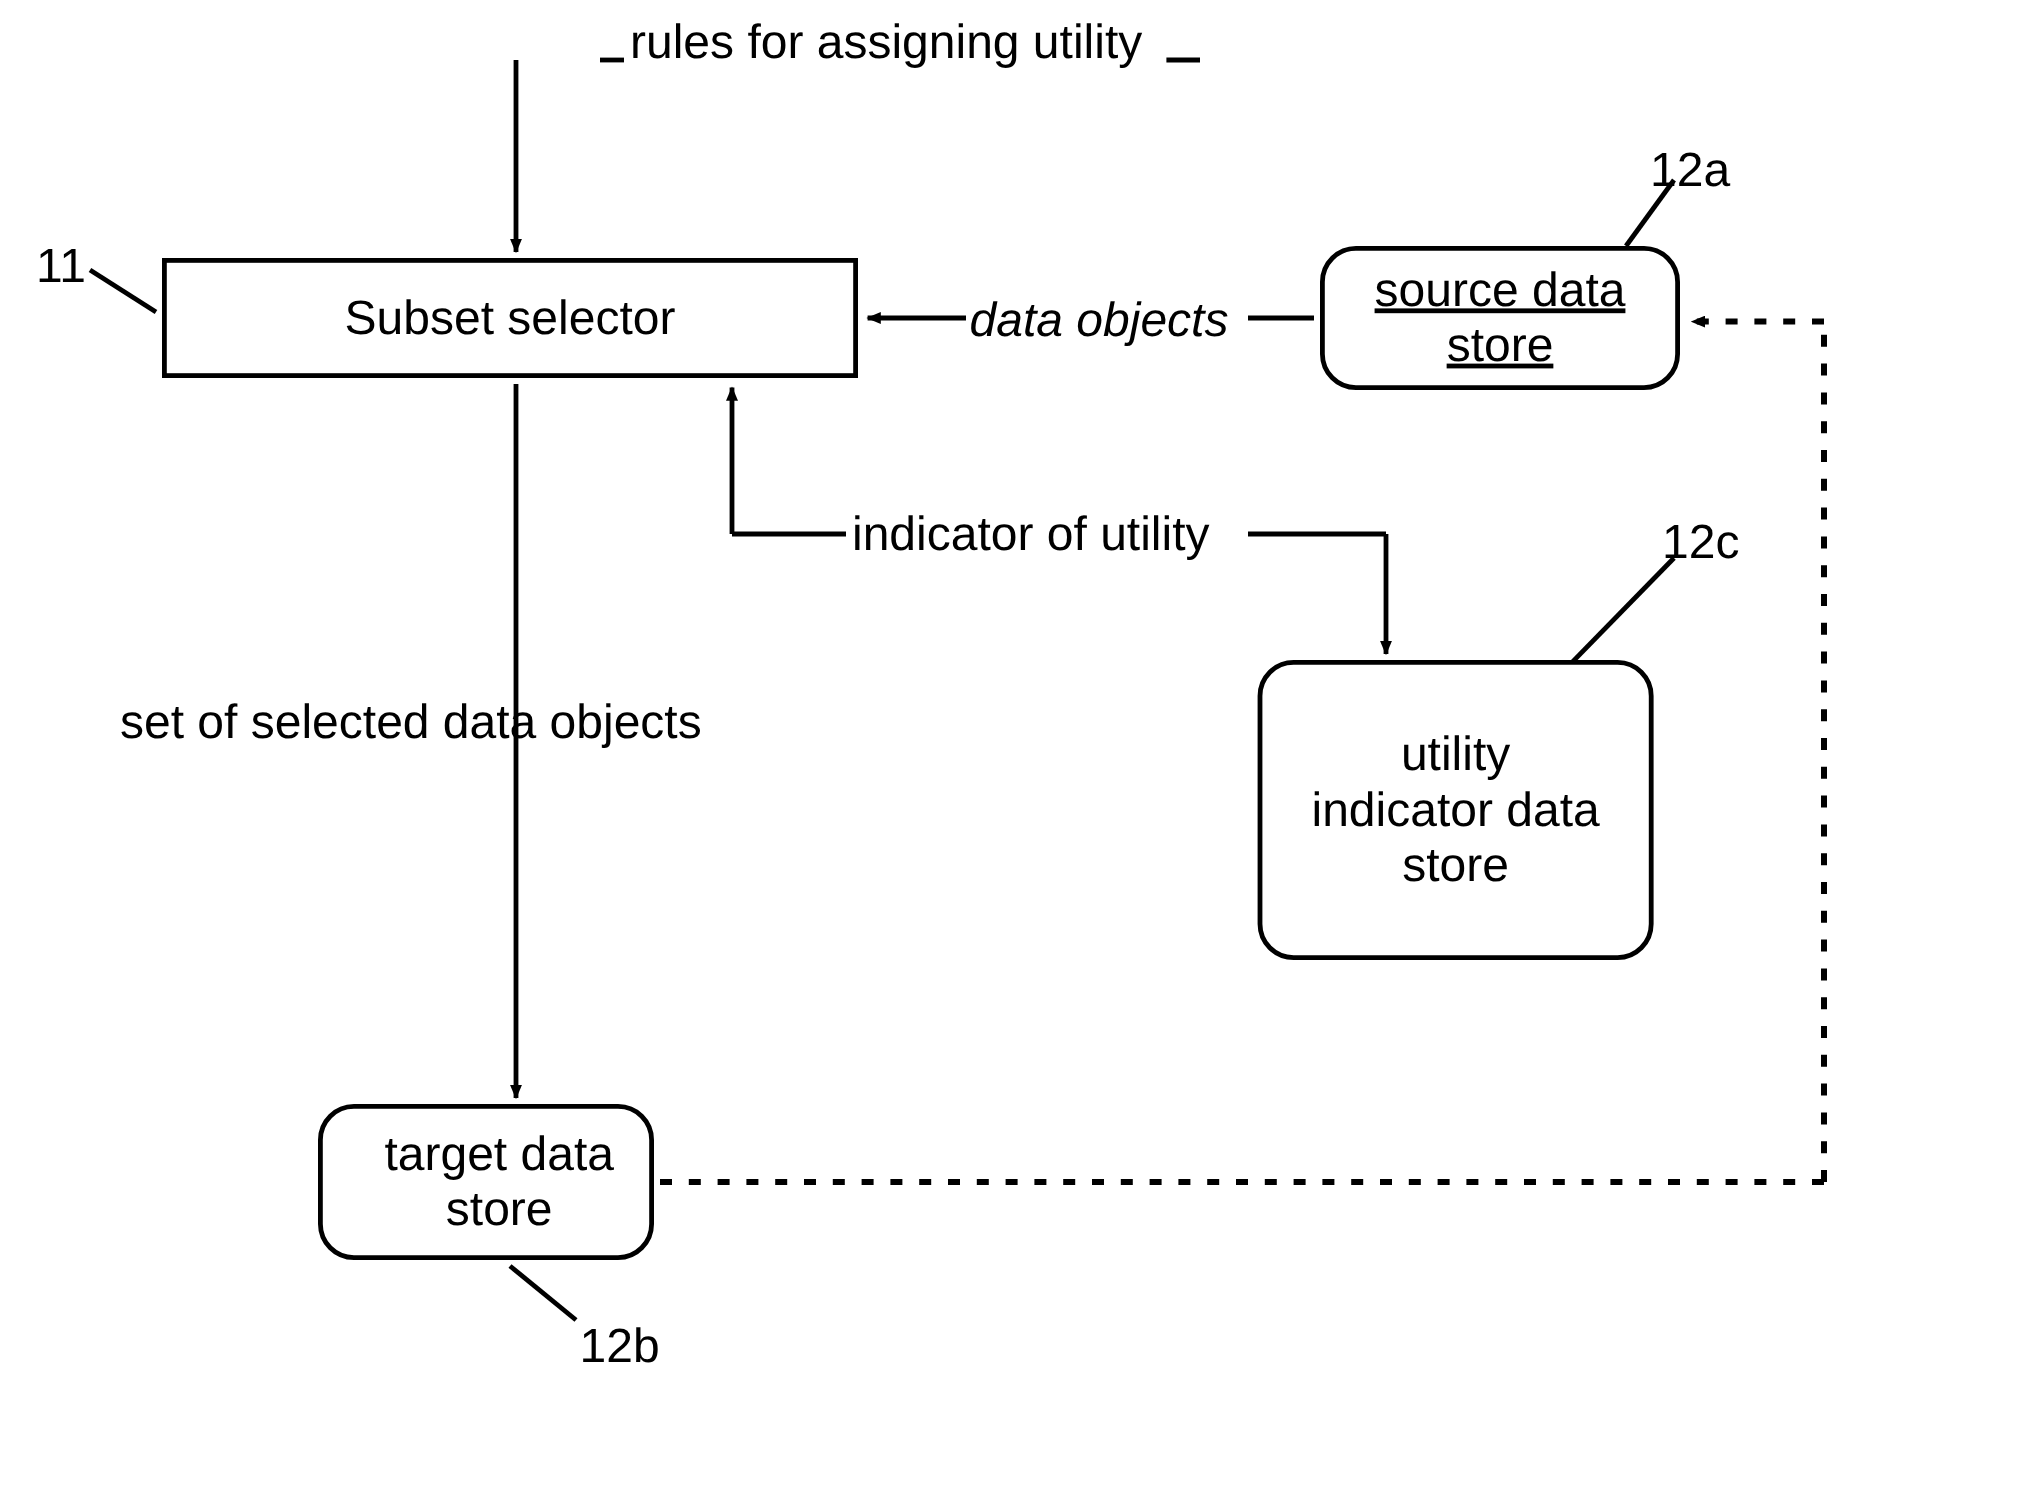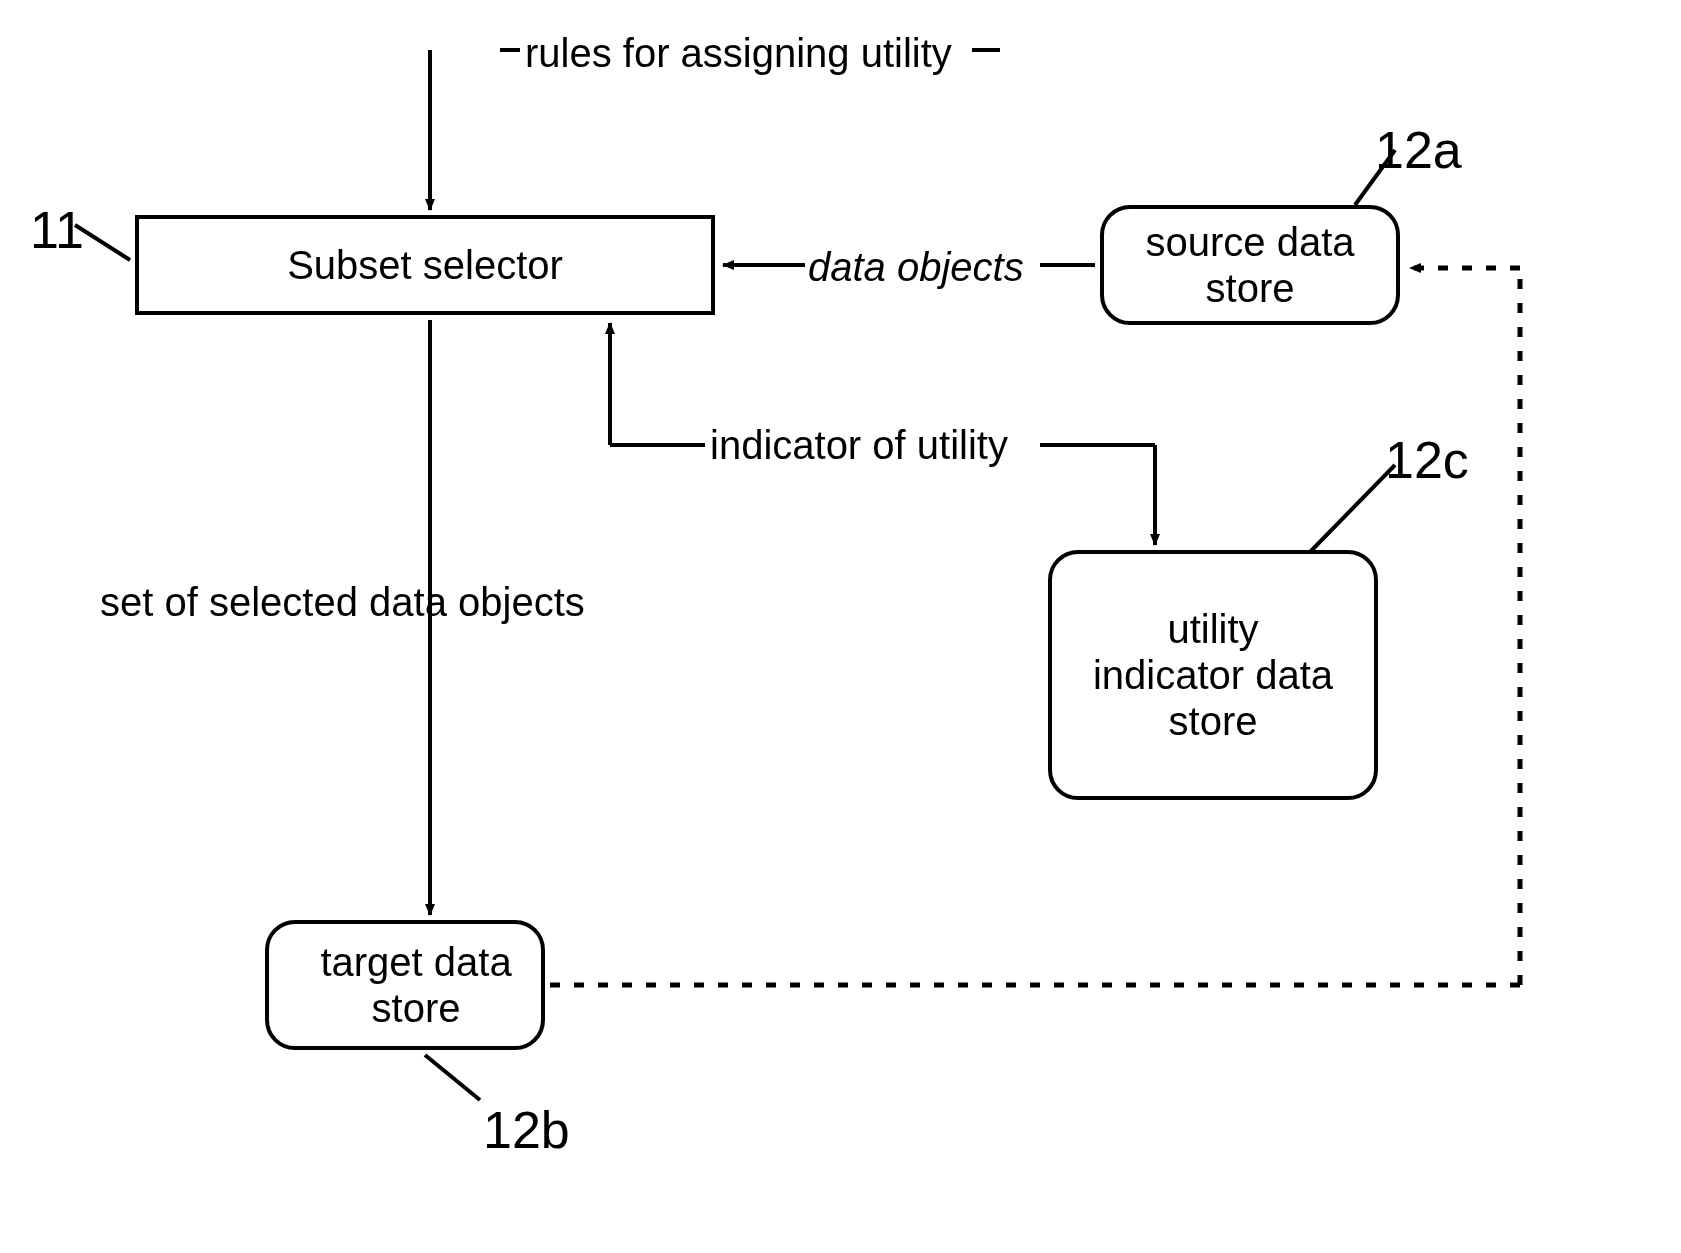--- a/index.html
+++ b/index.html
@@ -31,58 +31,58 @@
     border-radius: 30px;
   }
   .label {
     position: absolute;
     font-size: 40px;
     color: #000;
     white-space: nowrap;
   }
   .refnum {
     position: absolute;
-    font-size: 52px;
+    font-size: 40px;
     color: #000;
   }
   svg.overlay {
     position: absolute;
     left: 0;
     top: 0;
     width: 1681px;
     height: 1253px;
     pointer-events: none;
   }
 </style>
 </head>
 <body>
 
 <div class="canvas">
 
   <div class="box" style="left:135px; top:215px; width:580px; height:100px;text-align:right;">
     <span>Subset selector</span>
   </div>
 
-  <div class="box rounded" style="left:1100px; top:205px; width:300px; height:120px; white-space:pre-line;">
+  <div class="box rounded" style="left:1100px; top:205px; width:300px; height:120px; white-space:pre-line;text-decoration:underline;">
     <span style="white-space:pre-line;">source data
 store</span>
   </div>
 
   <div class="box rounded" style="left:1000px; top:550px; width:330px; height:250px;margin-left:48px;">
     <span style="white-space:pre-line;">utility
 indicator data
 store</span>
   </div>
 
   <div class="box rounded" style="left:265px; top:920px; width:280px; height:130px;">
     <span style="white-space:pre-line;margin-left:22px;">target data
 store</span>
   </div>
 
-  <div class="label" style="left:525px; top:31px;">rules for assigning utility</div>
+  <div class="label" style="left:525px; top:13px;">rules for assigning utility</div>
 
   <div class="label" style="left:808px; top:245px;font-style:italic;">data objects</div>
 
   <div class="label" style="left:100px; top:580px;">set of selected data objects</div>
 
   <div class="label" style="left:710px; top:423px;">indicator of utility</div>
 
   <div class="refnum" style="left:30px; top:200px;text-align:center;">11</div>
   <div class="refnum" style="left:1375px; top:120px;">12a</div>
   <div class="refnum" style="left:1385px; top:430px;text-align:center;">12c</div>

